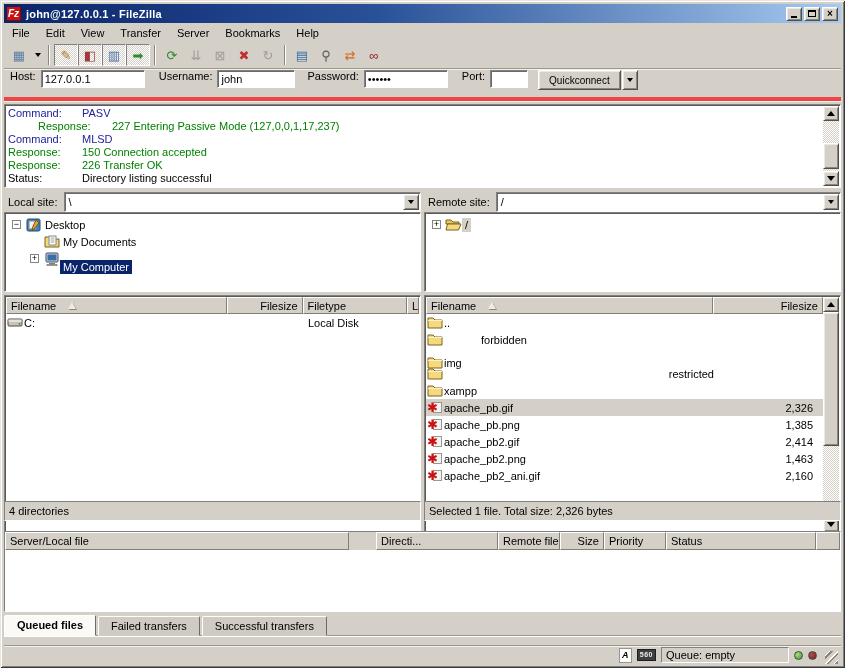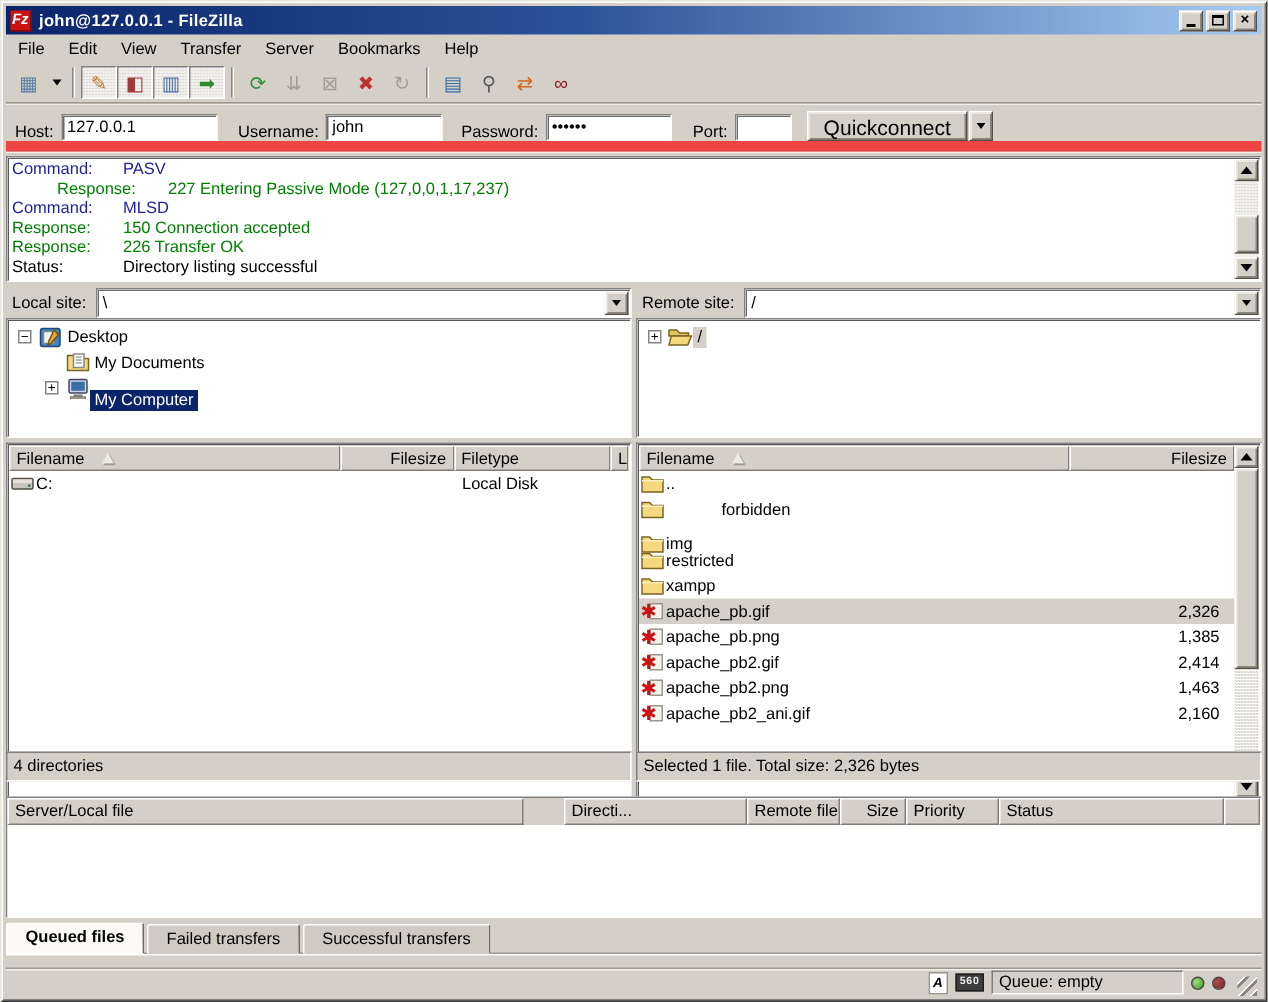--- a/index.html
+++ b/index.html
@@ -45,28 +45,28 @@
   .tbtn.dd { width:13px; }
   .tbtn.pressed { border:1px solid; border-color:#808080 #FFFFFF #FFFFFF #808080;
     background-color:#fff;
     background-image:repeating-conic-gradient(#D4D0C8 0% 25%, #FFFFFF 0% 50%);
     background-size:2px 2px; }
   .tbtn.disabled { color:#A29E94 !important; }
   .tsep { width:2px; height:20px; border-left:1px solid #8A867E; border-right:1px solid #FFFFFF; margin:0 4px; }
   .dd-arrow { width:0; height:0; border-left:3px solid transparent; border-right:3px solid transparent; border-top:4px solid #000; }
 
   .quickbar { position:absolute; left:4px; top:70px; right:4px; height:31px;
-    display:flex; align-items:flex-end; padding-left:6px;
-    border-bottom:7px solid #ef4444; box-shadow:0 1px 0 #F2F0EA; }
+    display:flex; align-items:flex-start; padding-left:6px;
+    border-bottom:4px solid #ef4444; box-shadow:0 1px 0 #F2F0EA; }
   .qlabel { margin-right:5px; }
   .qinput { height:18px; background:#fff; border:1px solid; border-color:#808080 #FFFFFF #FFFFFF #808080;
     box-shadow:inset 1px 1px 0 #6A6A6A; padding:1px 3px; font-family:inherit; font-size:11px; outline:none; }
   .w-host{width:104px;} .w-user{width:78px; margin-right:12px;} .w-pass{width:84px; margin-right:14px;} .w-port{width:38px; margin-right:10px;}
   .ml14{margin-left:14px;}
-  .qbtn { height:20px; padding:2px 10px; font-family:inherit; font-size:14px; }
+  .qbtn { height:20px; padding:2px 10px; font-family:inherit; font-size:10px; }
   .qbtn-dd { width:16px; height:20px; display:flex; align-items:center; justify-content:center; margin-left:1px; }
 
   .logpanel { position:absolute; left:4px; top:104px; right:4px; height:84px;
     background:#fff; position:absolute; }
   .log-lines { position:absolute; left:1px; top:1px; right:18px; bottom:1px; padding:1px 2px; overflow:hidden; }
   .log-line { line-height:13px; white-space:nowrap; }
   .log-label { display:inline-block; width:74px; }
 
   .vscroll { position:absolute; right:1px; top:1px; bottom:1px; width:16px; display:flex; flex-direction:column; }
   .hscroll { position:absolute; left:1px; bottom:1px; height:16px; display:flex; }
@@ -401,21 +401,21 @@
             <svg width="16" height="13" viewBox="0 0 16 13">
               <path d="M1 2 h5 l2 2 h7 v8 h-14 z" fill="#F6D97E" stroke="#7A6420"></path>
               <path d="M1 4.5 h14" stroke="#FCEFC0" fill="none"></path>
             </svg>
           </span>
           <span>img</span>
         </div>
         <div class="cell right" style="width: 111px; padding-right: 12px;"></div>
       </div>
       <div class="file-row">
-        <div class="cell" style="width: 288px;">
+        <div class="cell" style="width: 288px; justify-content: space-between;">
           <span class="file-icon">
             <svg width="16" height="13" viewBox="0 0 16 13">
               <path d="M1 2 h5 l2 2 h7 v8 h-14 z" fill="#F6D97E" stroke="#7A6420"></path>
               <path d="M1 4.5 h14" stroke="#FCEFC0" fill="none"></path>
             </svg>
           </span>
           <span>restricted</span>
         </div>
         <div class="cell right" style="width: 111px; padding-right: 12px;"></div>
       </div>

